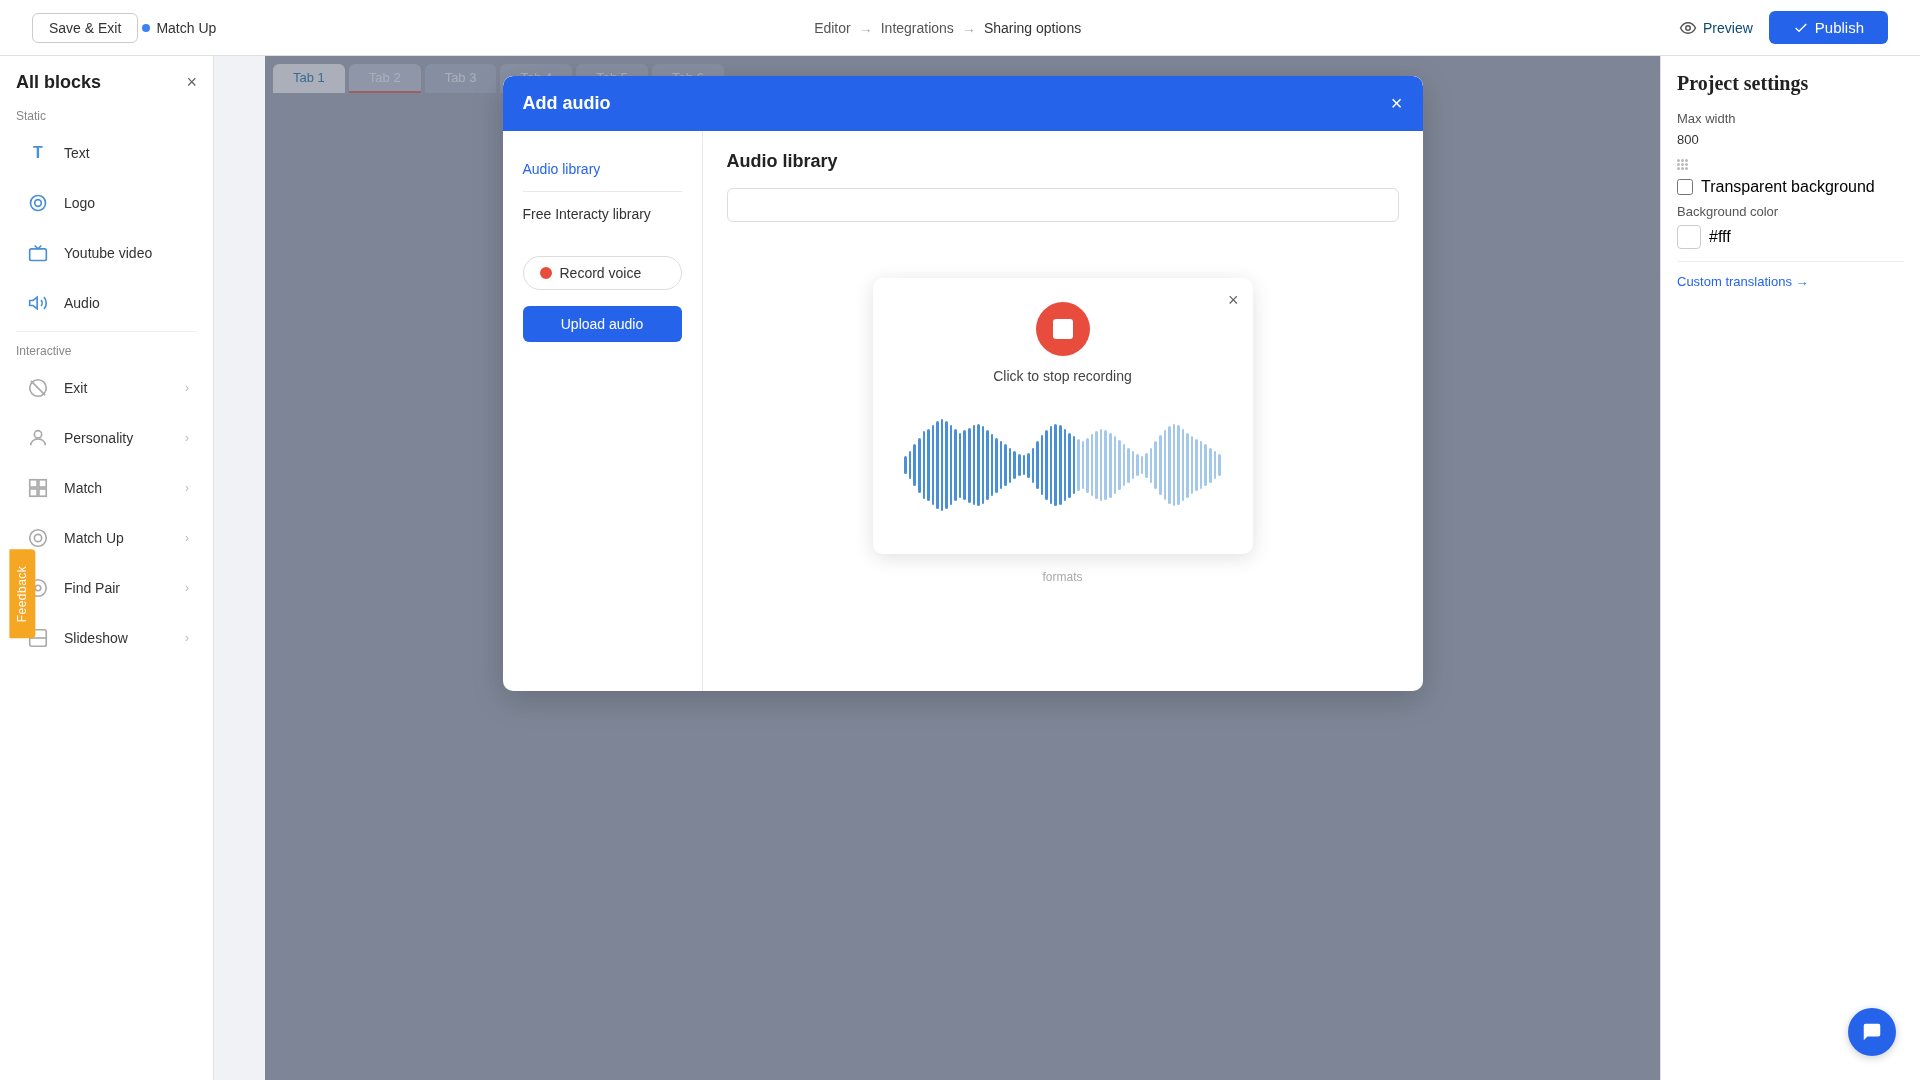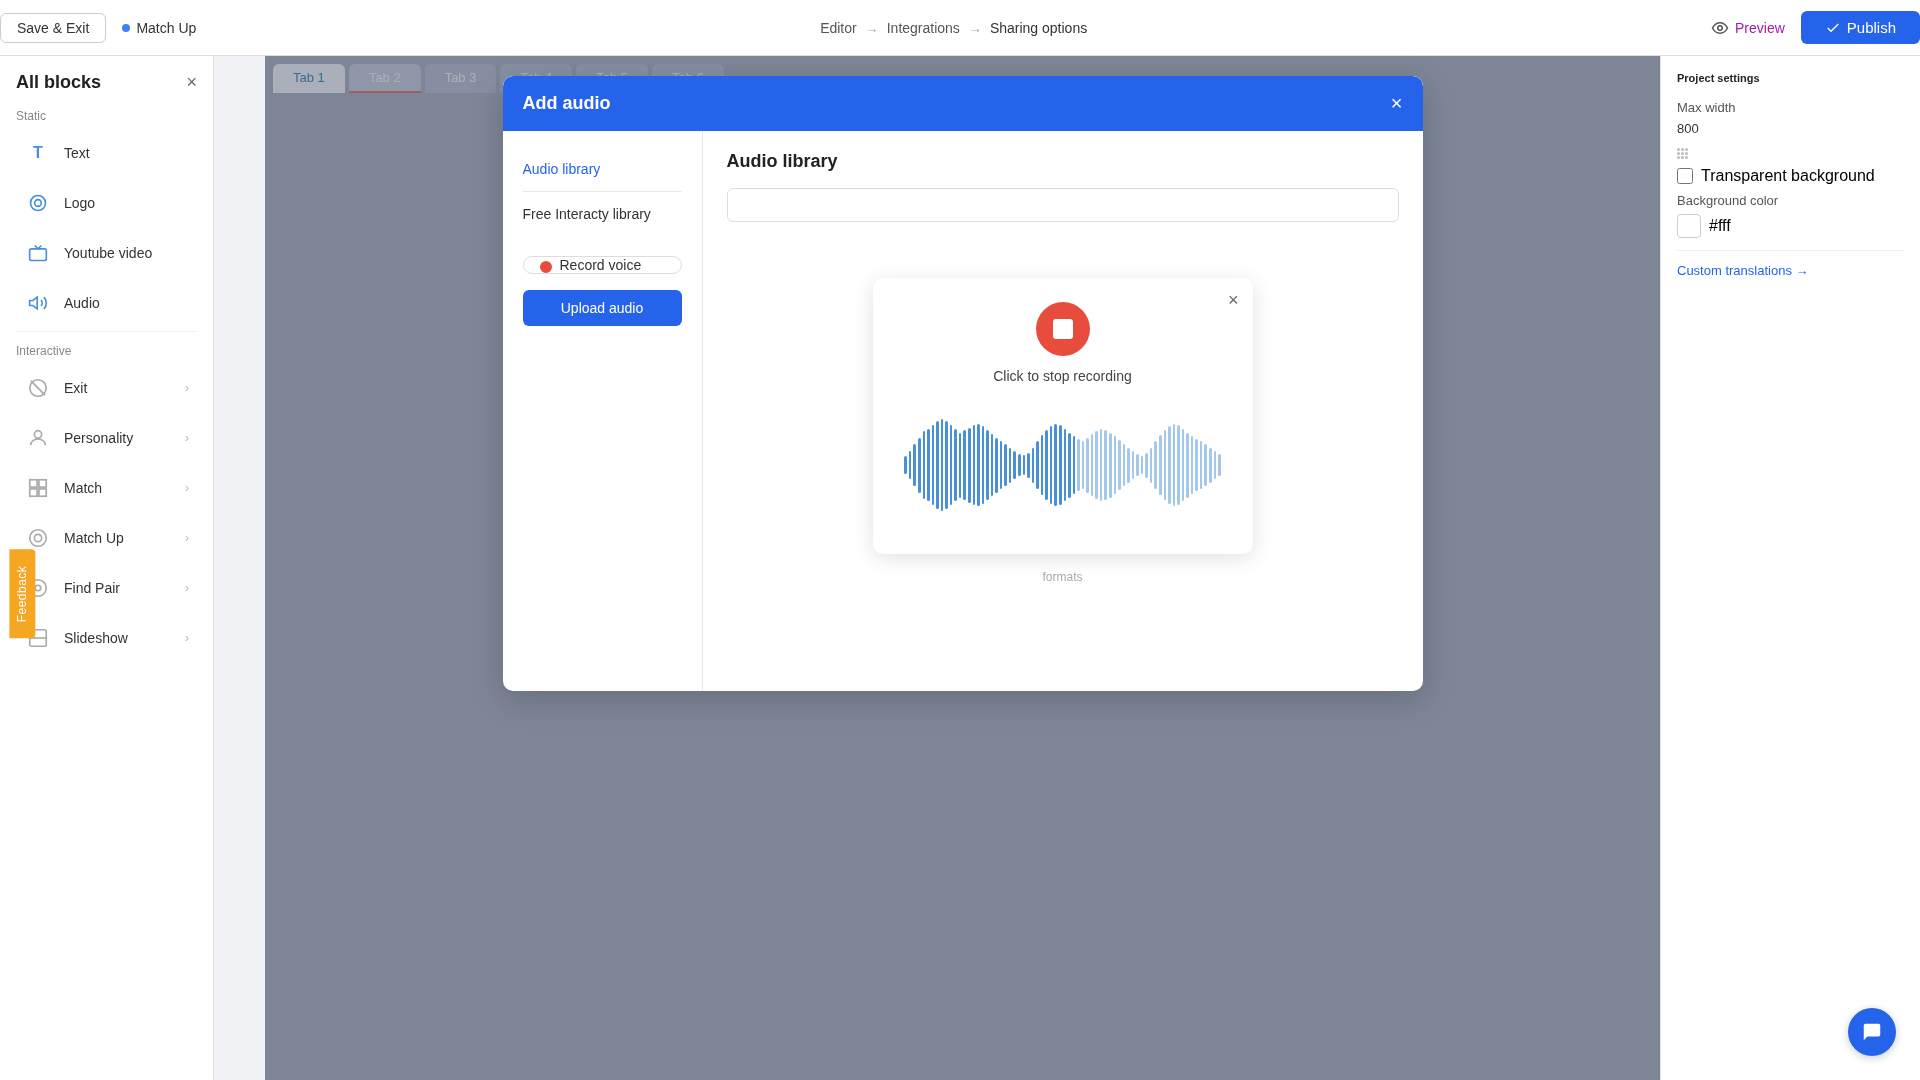--- a/index.html
+++ b/index.html
@@ -5,22 +5,22 @@
     * { box-sizing: border-box; margin: 0; padding: 0; }
     body { font-family: -apple-system, BlinkMacSystemFont, 'Segoe UI', sans-serif; background: #f0f2f5; width: 1920px; height: 1080px; overflow: hidden; position: relative; }
 
     
     .top-nav {
       height: 56px;
       background: #fff;
       border-bottom: 1px solid #e0e0e0;
       display: flex;
       align-items: center;
-      padding: 0 0;
-      gap: 16px;
+      padding: 0 32px;
+      gap: 4px;
       position: fixed;
       top: 0; left: 0; right: 0;
       z-index: 10;
     }
     .nav-save-btn {
       border: 1px solid #ccc;
       background: #fff;
       border-radius: 6px;
       padding: 6px 16px;
       font-size: 14px;
@@ -53,21 +53,21 @@
     .nav-right {
       display: flex;
       align-items: center;
       gap: 16px;
     }
     .nav-preview {
       display: flex;
       align-items: center;
       gap: 6px;
       font-size: 14px;
-      color: #a21caf;
+      color: #0c4a6e;
       cursor: pointer;
     }
     .nav-publish-btn {
       background: #2563eb;
       color: #fff;
       border: none;
       border-radius: 6px;
       padding: 8px 24px;
       font-size: 15px;
       cursor: pointer;
@@ -143,21 +143,21 @@
       position: fixed;
       top: 56px;
       right: 0;
       width: 260px;
       height: calc(100% - 56px);
       background: #fff;
       border-left: 1px solid #e0e0e0;
       padding: 16px;
       z-index: 9;
     }
-    .right-sidebar-title { font-size: 11px; font-weight: 600; color: #222; margin-bottom: 16px; }
+    .right-sidebar-title { font-size: 20px; font-weight: 600; color: #222; margin-bottom: 16px; font-family: Liberation Serif, serif; }
     .right-field-label { font-size: 13px; color: #555; margin-bottom: 6px; }
     .right-field-value { font-size: 13px; color: #333; margin-bottom: 12px; }
     .right-checkbox-row { display: flex; align-items: center; gap: 8px; margin-bottom: 8px; }
     .right-checkbox { width: 16px; height: 16px; accent-color: #2563eb; }
     .right-color-row { display: flex; align-items: center; gap: 8px; margin-bottom: 12px; }
     .right-color-box { width: 24px; height: 24px; border-radius: 4px; border: 1px solid #ccc; }
     .right-link { color: #2563eb; font-size: 13px; cursor: pointer; display: flex; align-items: center; gap: 4px; }
 
     
     .main-area {
@@ -234,25 +234,25 @@
       border-radius: 6px;
       font-size: 14px;
       margin-bottom: 16px;
       color: #aaa;
     }
 
     
     .record-btn {
       margin: 10px 20px 8px;
       display: flex;
-      align-items: flex-end;
+      align-items: center;
       gap: 8px;
       border: 1px solid #ddd;
       border-radius: 20px;
-      padding: 0 16px;
+      padding: 8px 16px;
       font-size: 14px;
       cursor: pointer;
       background: #fff;
       color: #333;
       width: calc(100% - 40px);
     }
     .record-icon {
       width: 12px; height: 12px;
       background: #e74c3c;
       border-radius: 50%;

